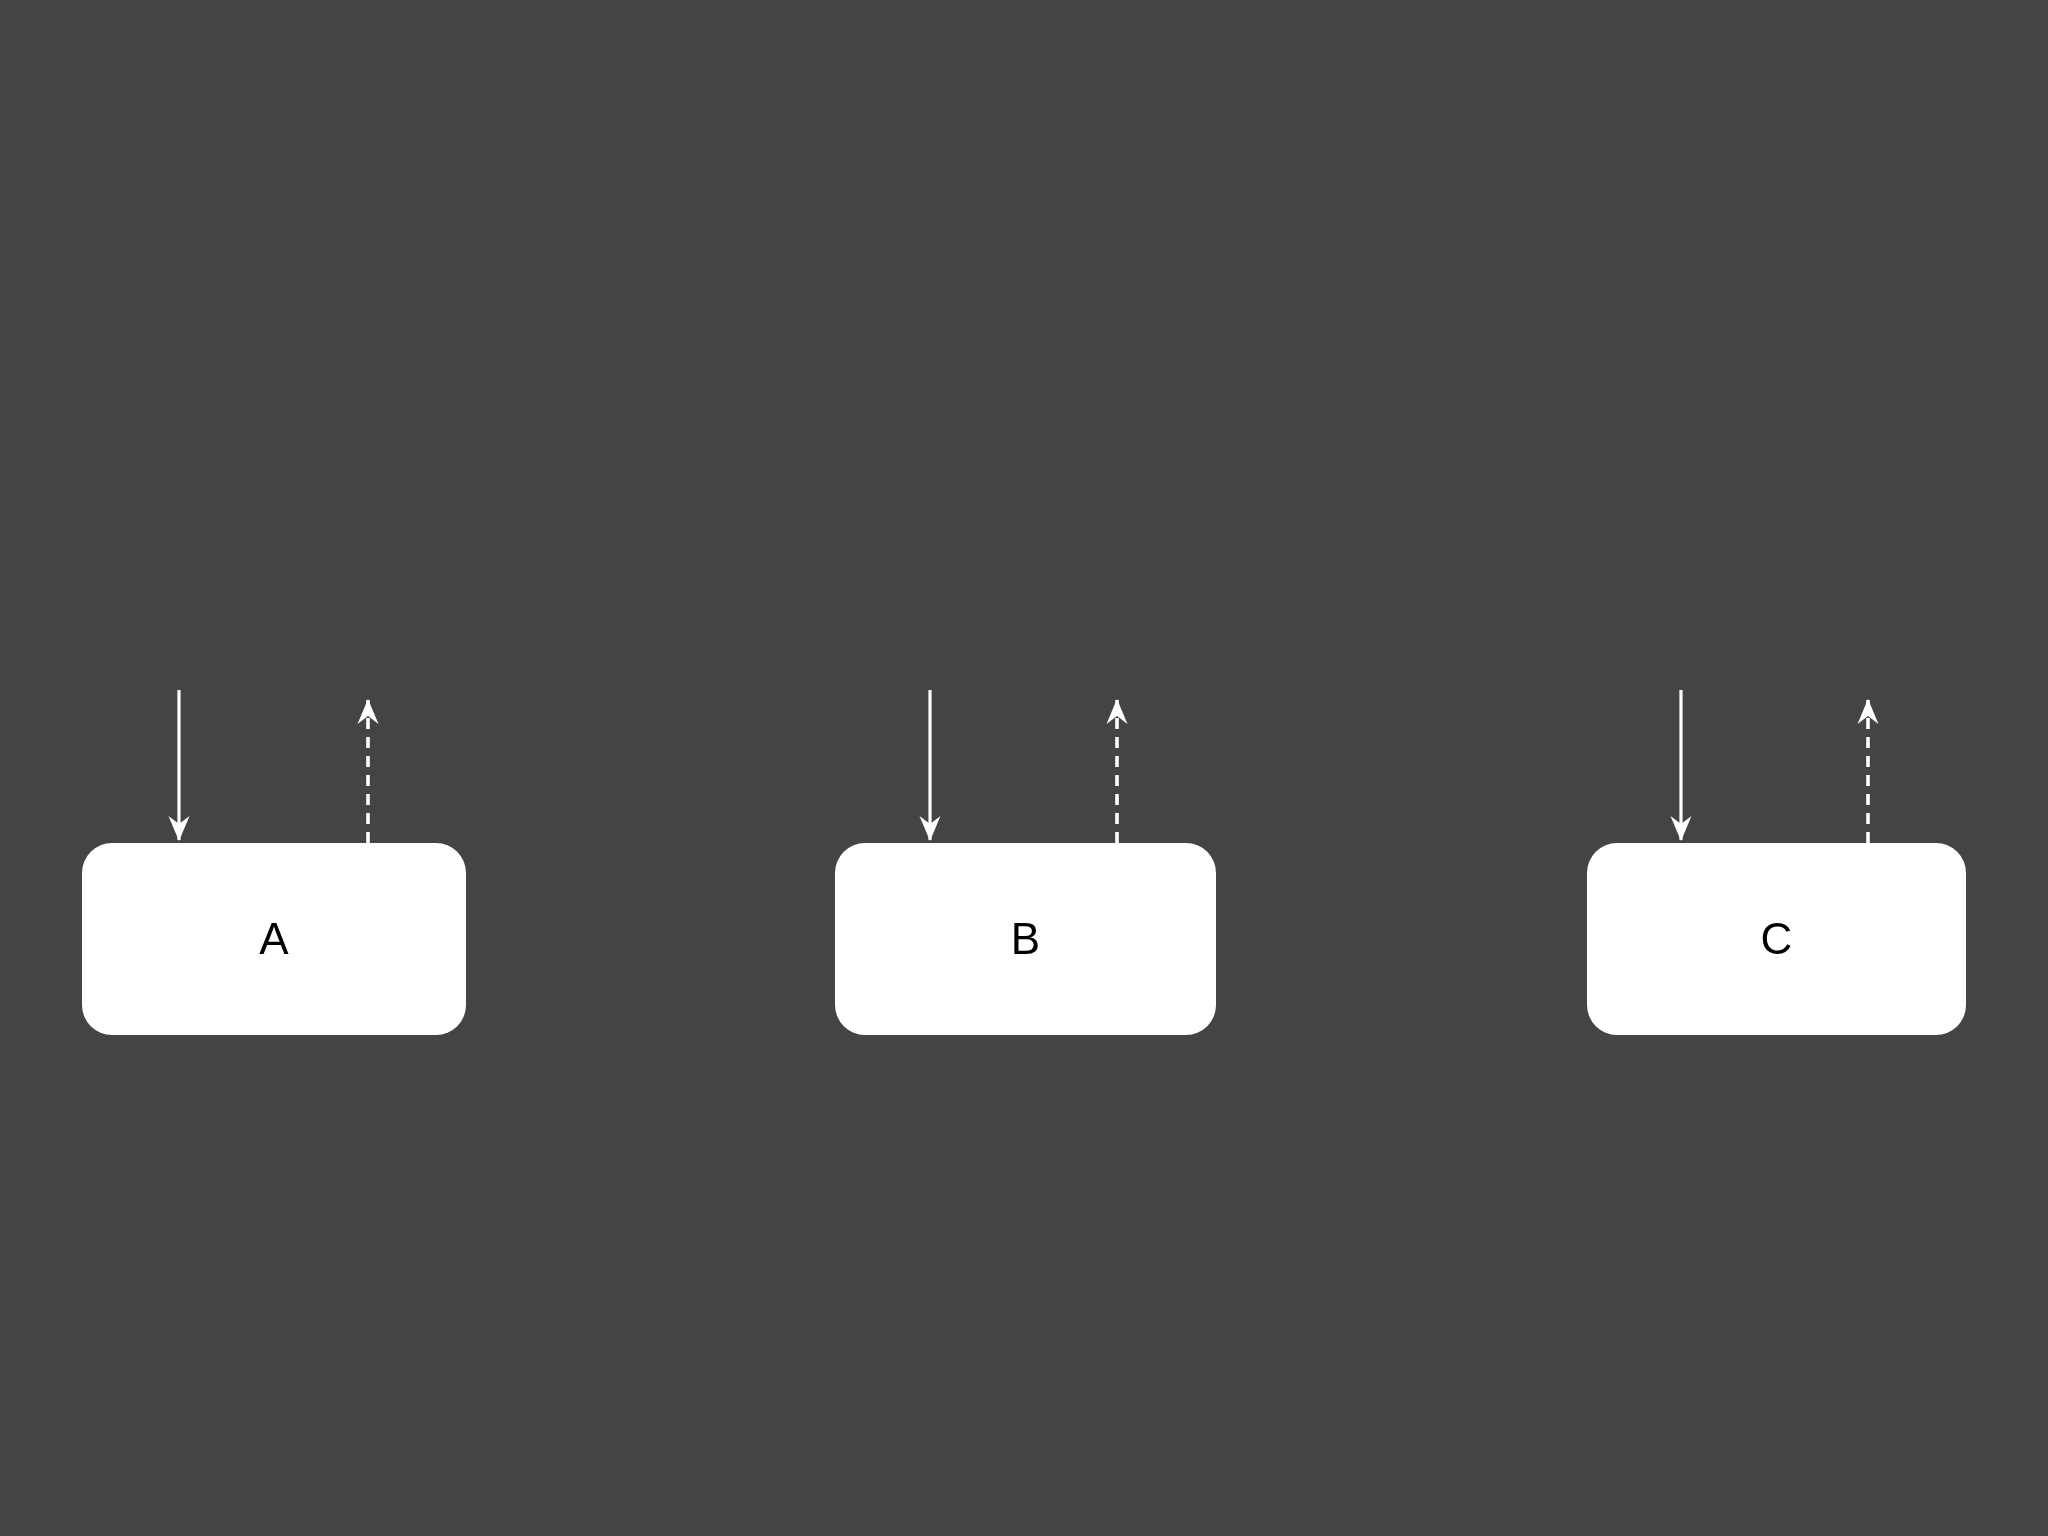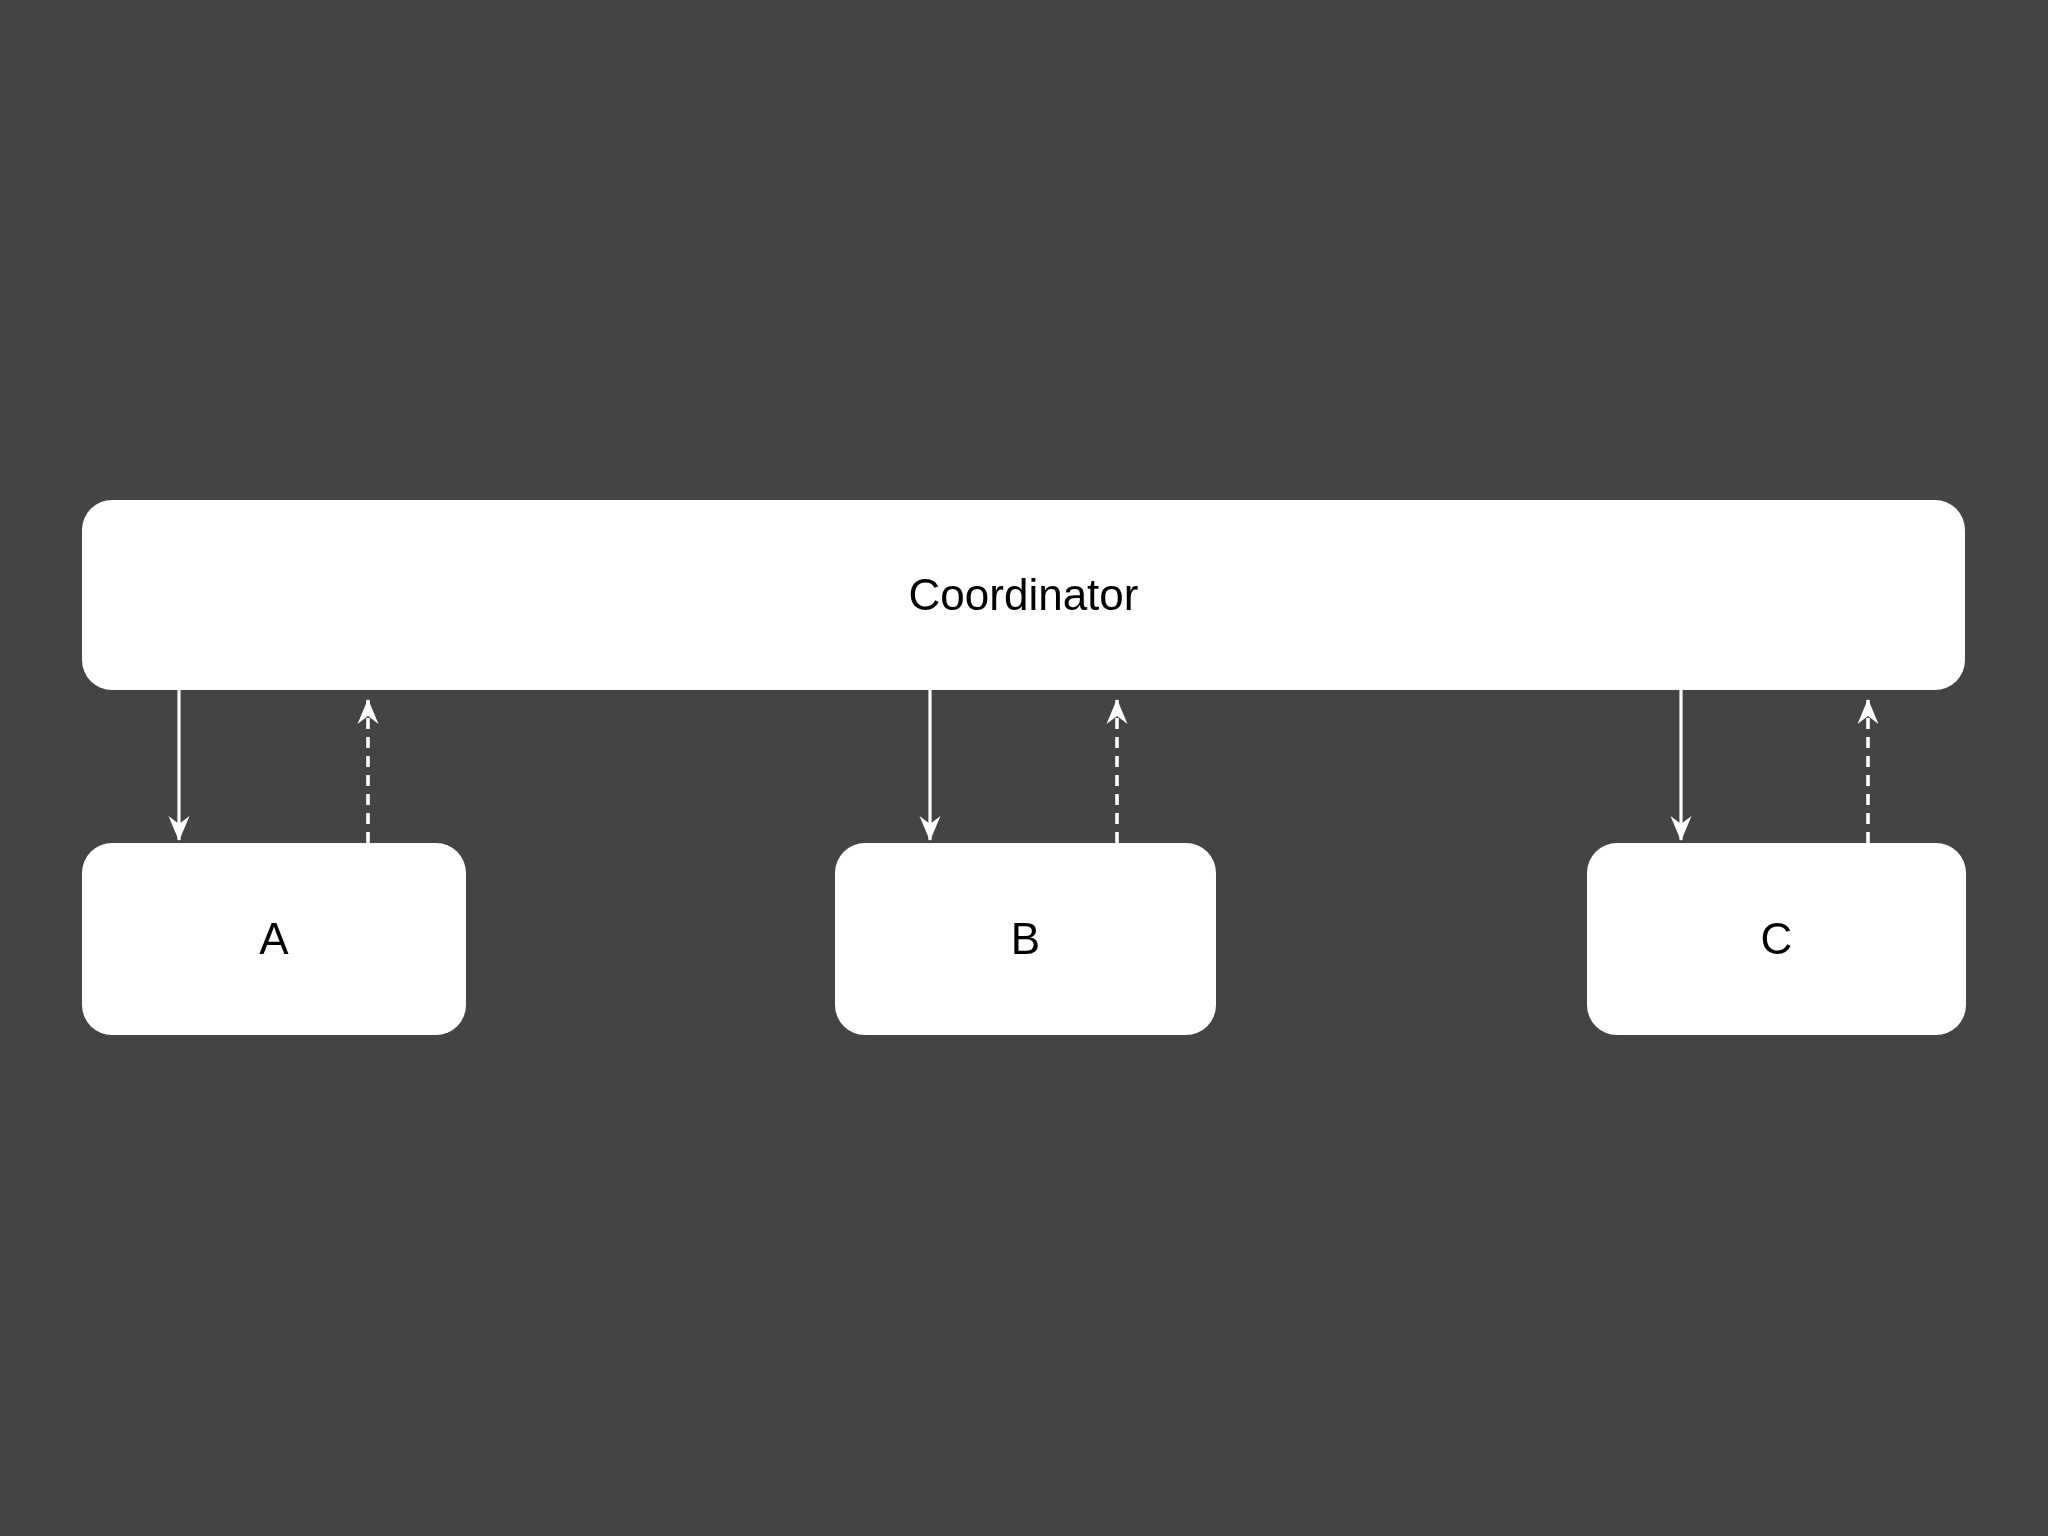--- a/index.html
+++ b/index.html
@@ -107,23 +107,20 @@
 
     <g>
       <line x1="1681" y1="690" x2="1681" y2="840" stroke="#ffffff" stroke-width="3.2" marker-end="url(#arrow-down)"></line>
     </g>
 
     <g>
       <line x1="1868" y1="843" x2="1868" y2="700" stroke="#ffffff" stroke-width="3.6" stroke-dasharray="11 8" marker-end="url(#arrow-up)"></line>
     </g>
   </svg>
 
-  <div class="node" id="node-coordinator">
-    <span class="node-label">Coordinator</span>
-  </div>
 
   <div class="node" id="node-a">
     <span class="node-label">A</span>
   </div>
 
   <div class="node" id="node-b">
     <span class="node-label">B</span>
   </div>
 
   <div class="node" id="node-c">

